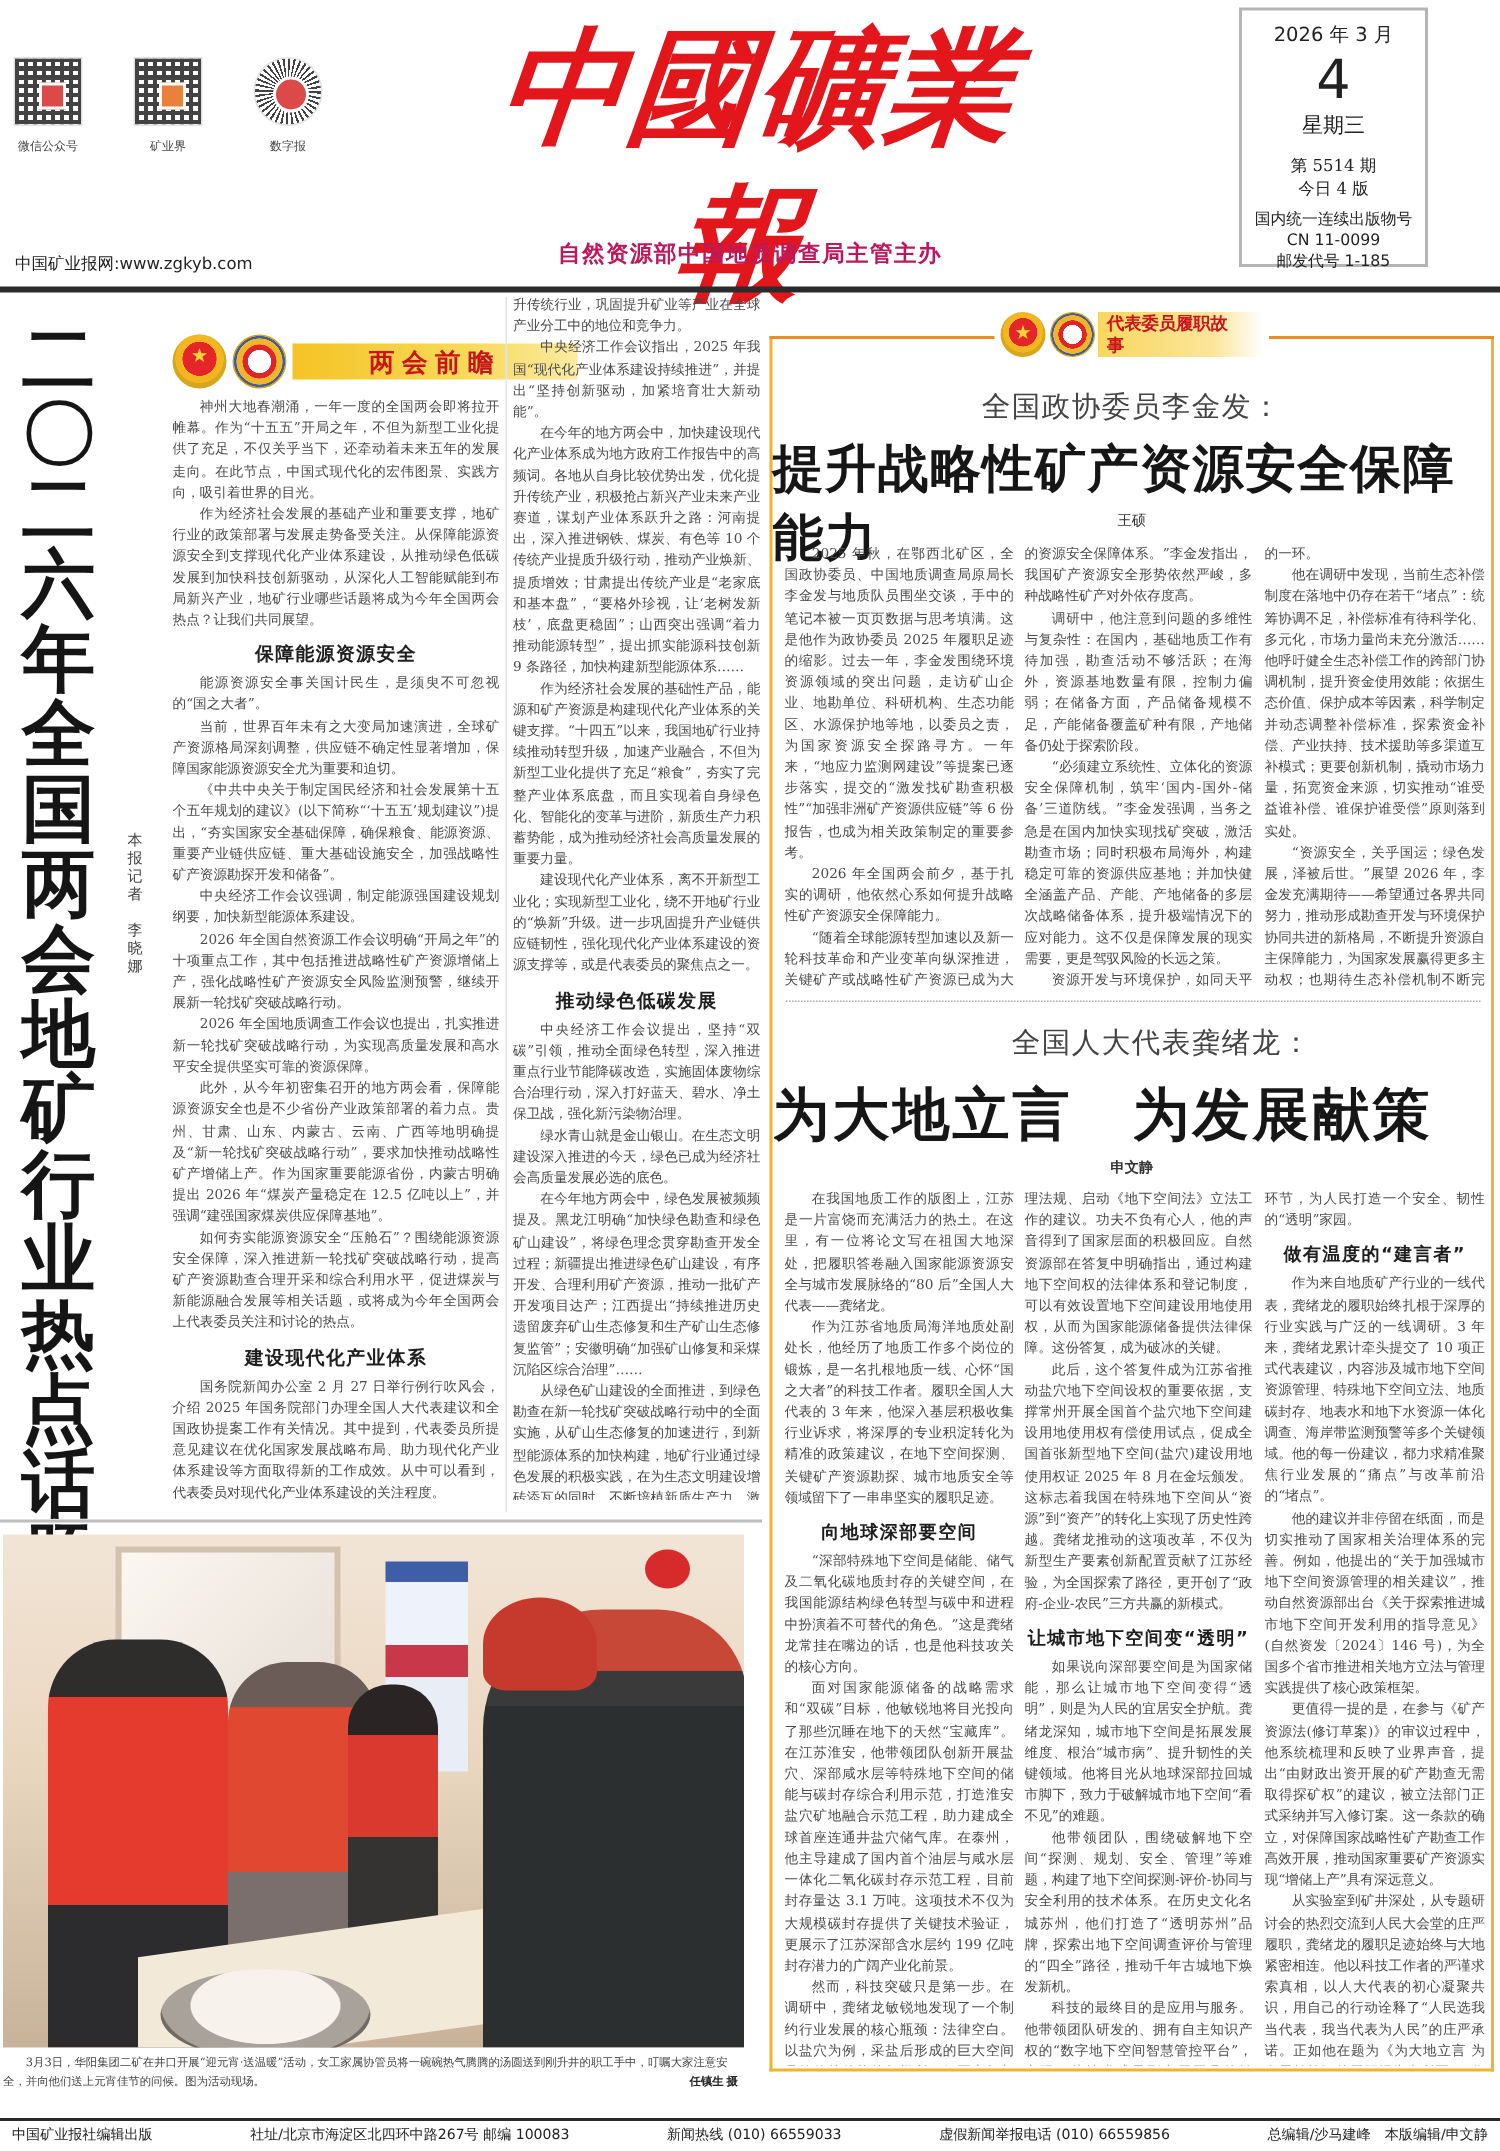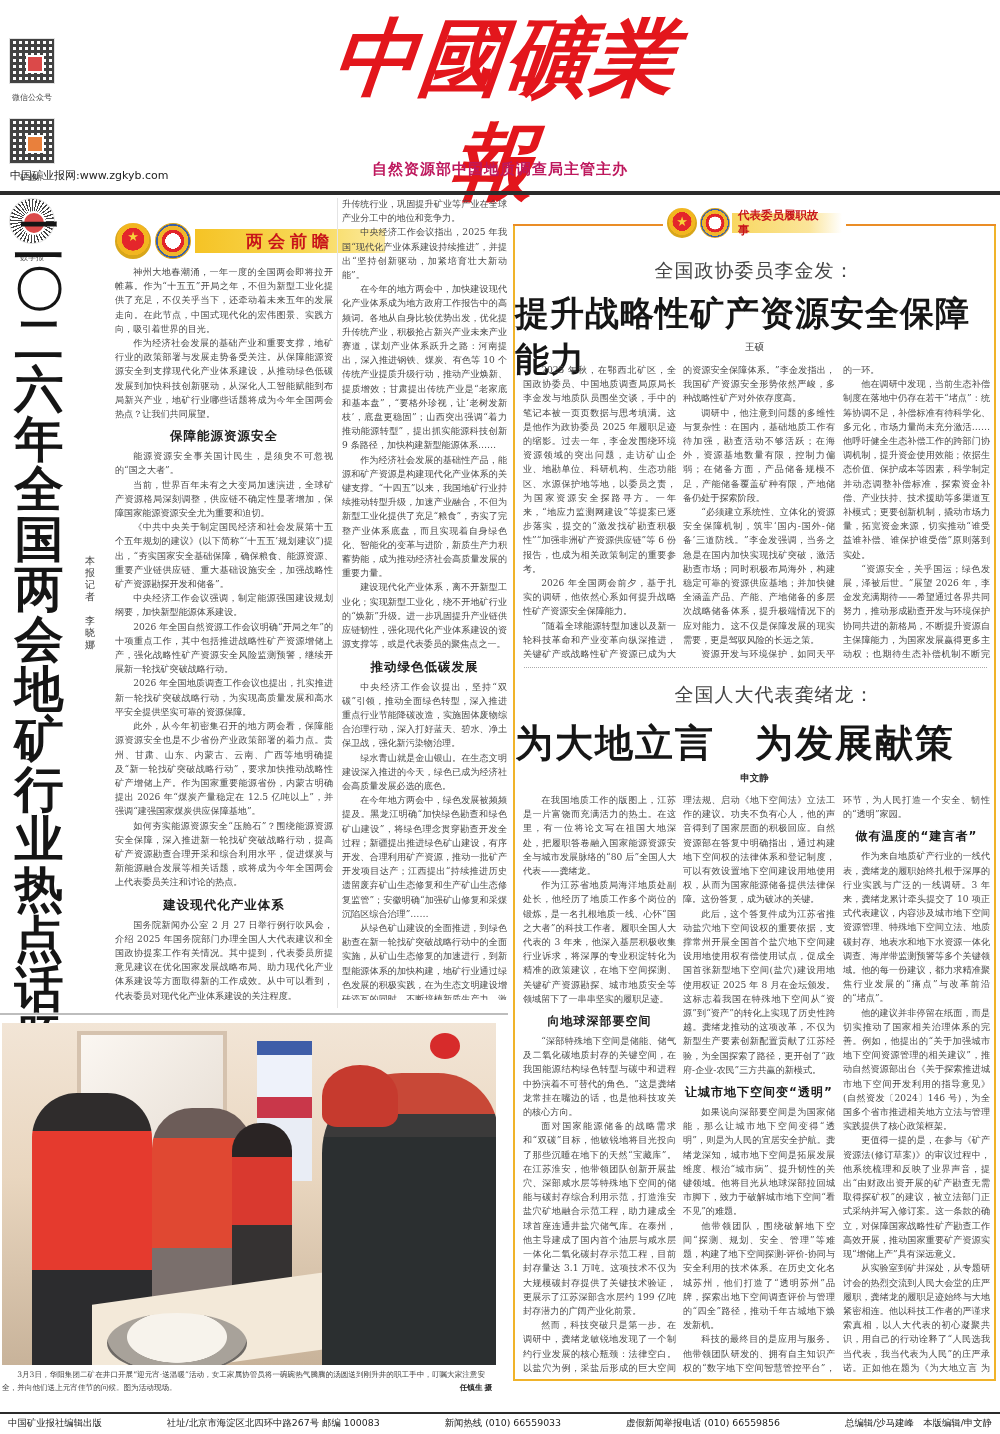--- a/index.html
+++ b/index.html
@@ -1,21 +1,21 @@
 <!DOCTYPE html>
 <html><head>
 <meta charset="utf-8">
 <style>
   * { box-sizing: border-box; margin: 0; padding: 0; }
   html, body { width: 1000px; height: 1434px; background: #fff; overflow: hidden; }
   body { position: relative; font-family: "DejaVu Serif", serif; color: #3a3a3a; }
 
   
   .masthead { position: absolute; left: 0; top: 0; width: 1000px; height: 190px; }
-  .qr-group { position: absolute; left: 8px; top: 38px; display: flex; gap: 15px; flex-direction: column; }
+  .qr-group { position: absolute; left: 8px; top: 38px; display: flex; gap: 32px; }
   .qr { width: 48px; text-align: center; }
   .qr-box { width: 46px; height: 46px; margin: 0 auto; border: 1px solid #ddd;
             background:
               repeating-linear-gradient(0deg, #222 0 3px, transparent 3px 6px),
               repeating-linear-gradient(90deg, #222 0 3px, #fff 3px 6px);
             position: relative; opacity: .85; }
   .qr-box::after { content: ""; position: absolute; left: 16px; top: 16px; width: 14px; height: 14px; background: #d52a2a; border: 2px solid #fff; }
   .qr-box.orange::after { background: #e66a1b; }
   .qr-box.round { border-radius: 50%; background:
               repeating-conic-gradient(#222 0 4deg, #fff 4deg 10deg); }
@@ -92,21 +92,21 @@
   .caption { position: absolute; left: 2px; top: 1368px; width: 494px; font-size: 7.6px; line-height: 13px; color: #444; font-family: "DejaVu Serif", serif; }
   .caption p { text-indent: 2em; }
   .caption .credit { position: absolute; right: 4px; top: 13px; font-family: Liberation Serif, serif; font-weight: bold; color: #222; text-align: right; }
 
   
   .frame { position: absolute; left: 513px; top: 224px; width: 483px; height: 1157px; border: 2px solid #f0b32a; border-top: none; }
   .frame-top-l { position: absolute; left: 513px; top: 224px; width: 150px; height: 2px; background: #ea8d26; }
   .frame-top-r { position: absolute; left: 846px; top: 224px; width: 150px; height: 2px; background: #ea8d26; }
   .banner-right { left: 667px; top: 208px; }
   .banner-right .emblem { width: 30px; height: 30px; }
-  .banner-right .banner-bar { height: 20px; font-size: 11.5px; font-weight: bold; color: #c8141a; background: linear-gradient(90deg, #f8d760 0%, #fbe59a 70%, rgba(255,255,255,0) 100%); padding-left: 6px; width: 110px; margin-left: 2px; }
+  .banner-right .banner-bar { height: 30px; font-size: 11.5px; font-weight: bold; color: #c8141a; background: linear-gradient(90deg, #f8d760 0%, #fbe59a 70%, rgba(255,255,255,0) 100%); padding-left: 6px; width: 110px; margin-left: 2px; }
 
   .kicker { position: absolute; left: 515px; width: 479px; text-align: center; font-family: "DejaVu Sans", sans-serif; color: #444; font-size: 19px; letter-spacing: 1px; }
   .headline { position: absolute; left: 515px; width: 479px; text-align: left; font-family: "DejaVu Serif", serif; font-weight: bold; color: #161616; letter-spacing: 1px; }
   .author { position: absolute; left: 515px; width: 479px; text-align: center; font-family: "DejaVu Sans", sans-serif; font-size: 9.5px; color: #333; }
 
   .k1 { top: 258px; }
   .h1 { top: 290px; font-size: 34px; line-height: 46px; }
   .a1 { top: 341px; }
   .k2 { top: 682px; padding-left: 40px; }
   .h2 { top: 718px; font-size: 38px; line-height: 50px; letter-spacing: 2px; }
@@ -144,20 +144,30 @@
     <div class="qr">
       <div class="qr-box round"></div>
       <div class="qr-label">数字报</div>
     </div>
   </div>
   <div class="site-url">中国矿业报网:www.zgkyb.com</div>
 
   <div class="logo-cn">中國礦業報</div>
   <div class="sponsor">自然资源部中国地质调查局主管主办</div>
 
+  <div class="datebox">
+    <div class="ym">2026 年 3 月</div>
+    <div class="day">4</div>
+    <div class="week">星期三</div>
+    <div class="issue">第 5514 期</div>
+    <div class="pages">今日 4 版</div>
+    <div class="pub">国内统一连续出版物号</div>
+    <div class="cn">CN 11-0099</div>
+    <div class="post">邮发代号 1-185</div>
+  </div>
 </header>
 <div class="rule-top"></div>
 
 <div class="vert-title" id="vert-title">
     <span>二</span>
     <span>〇</span>
     <span>二</span>
     <span>六</span>
     <span>年</span>
     <span>全</span>

